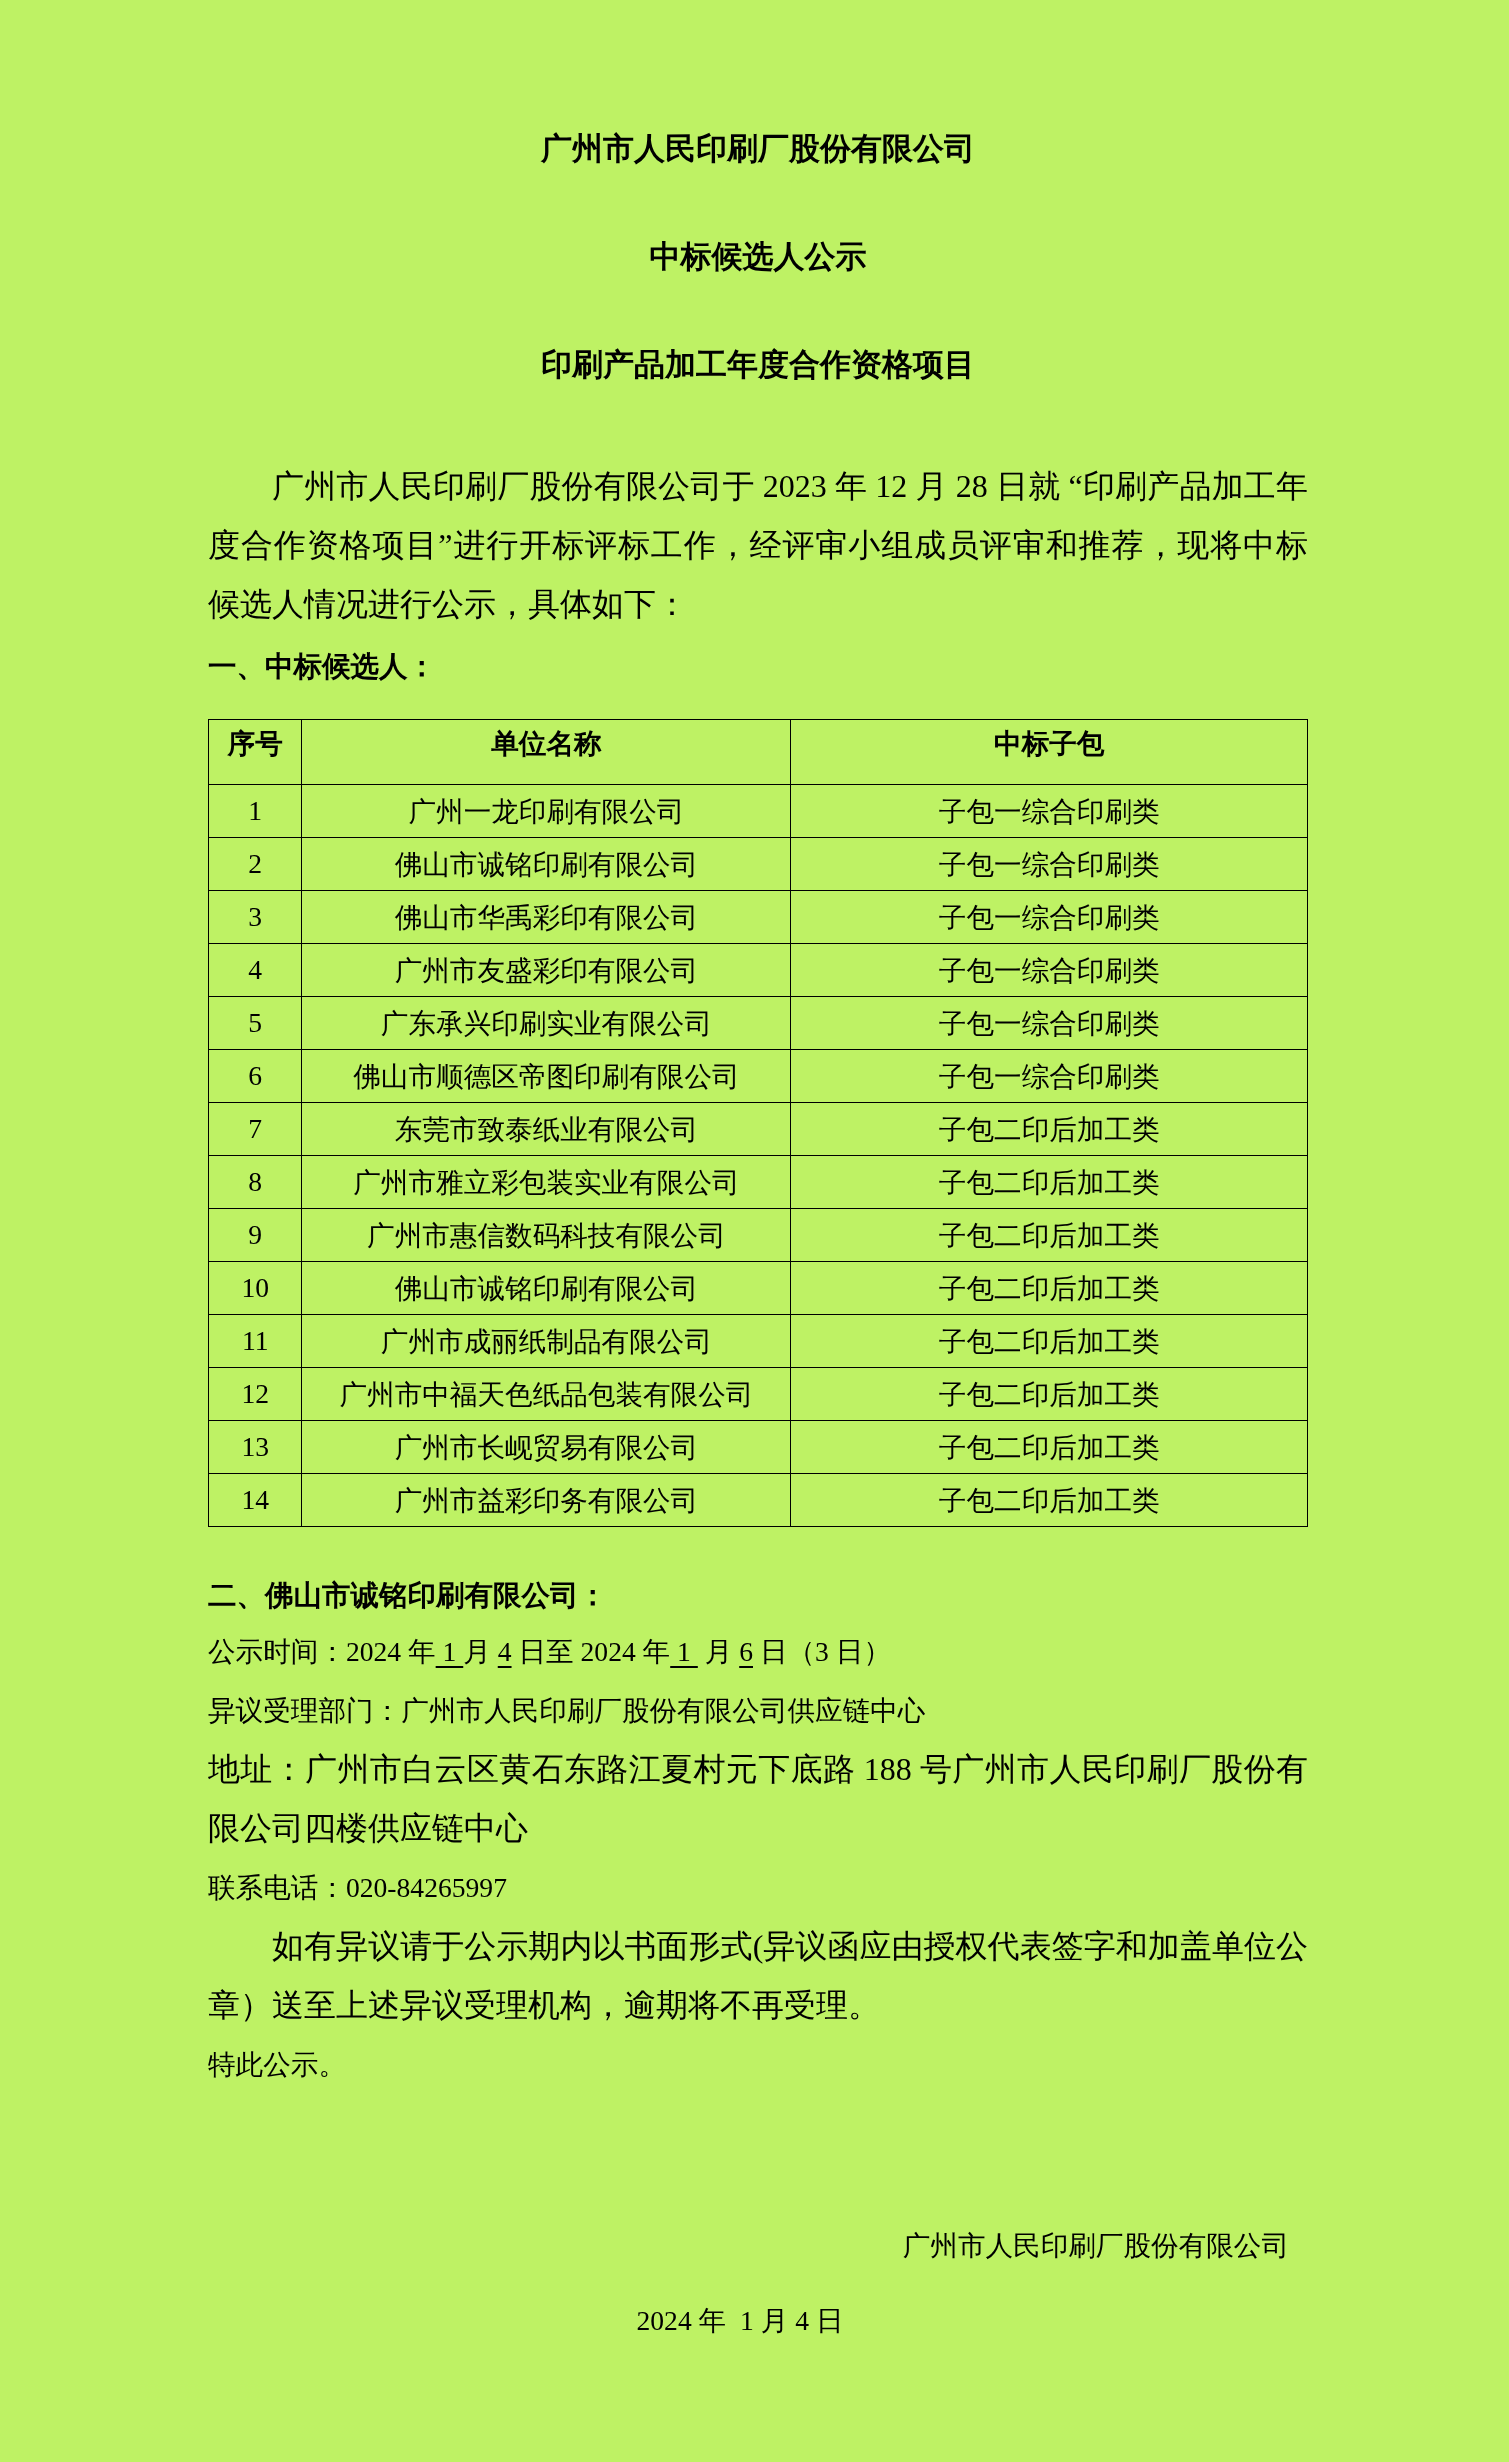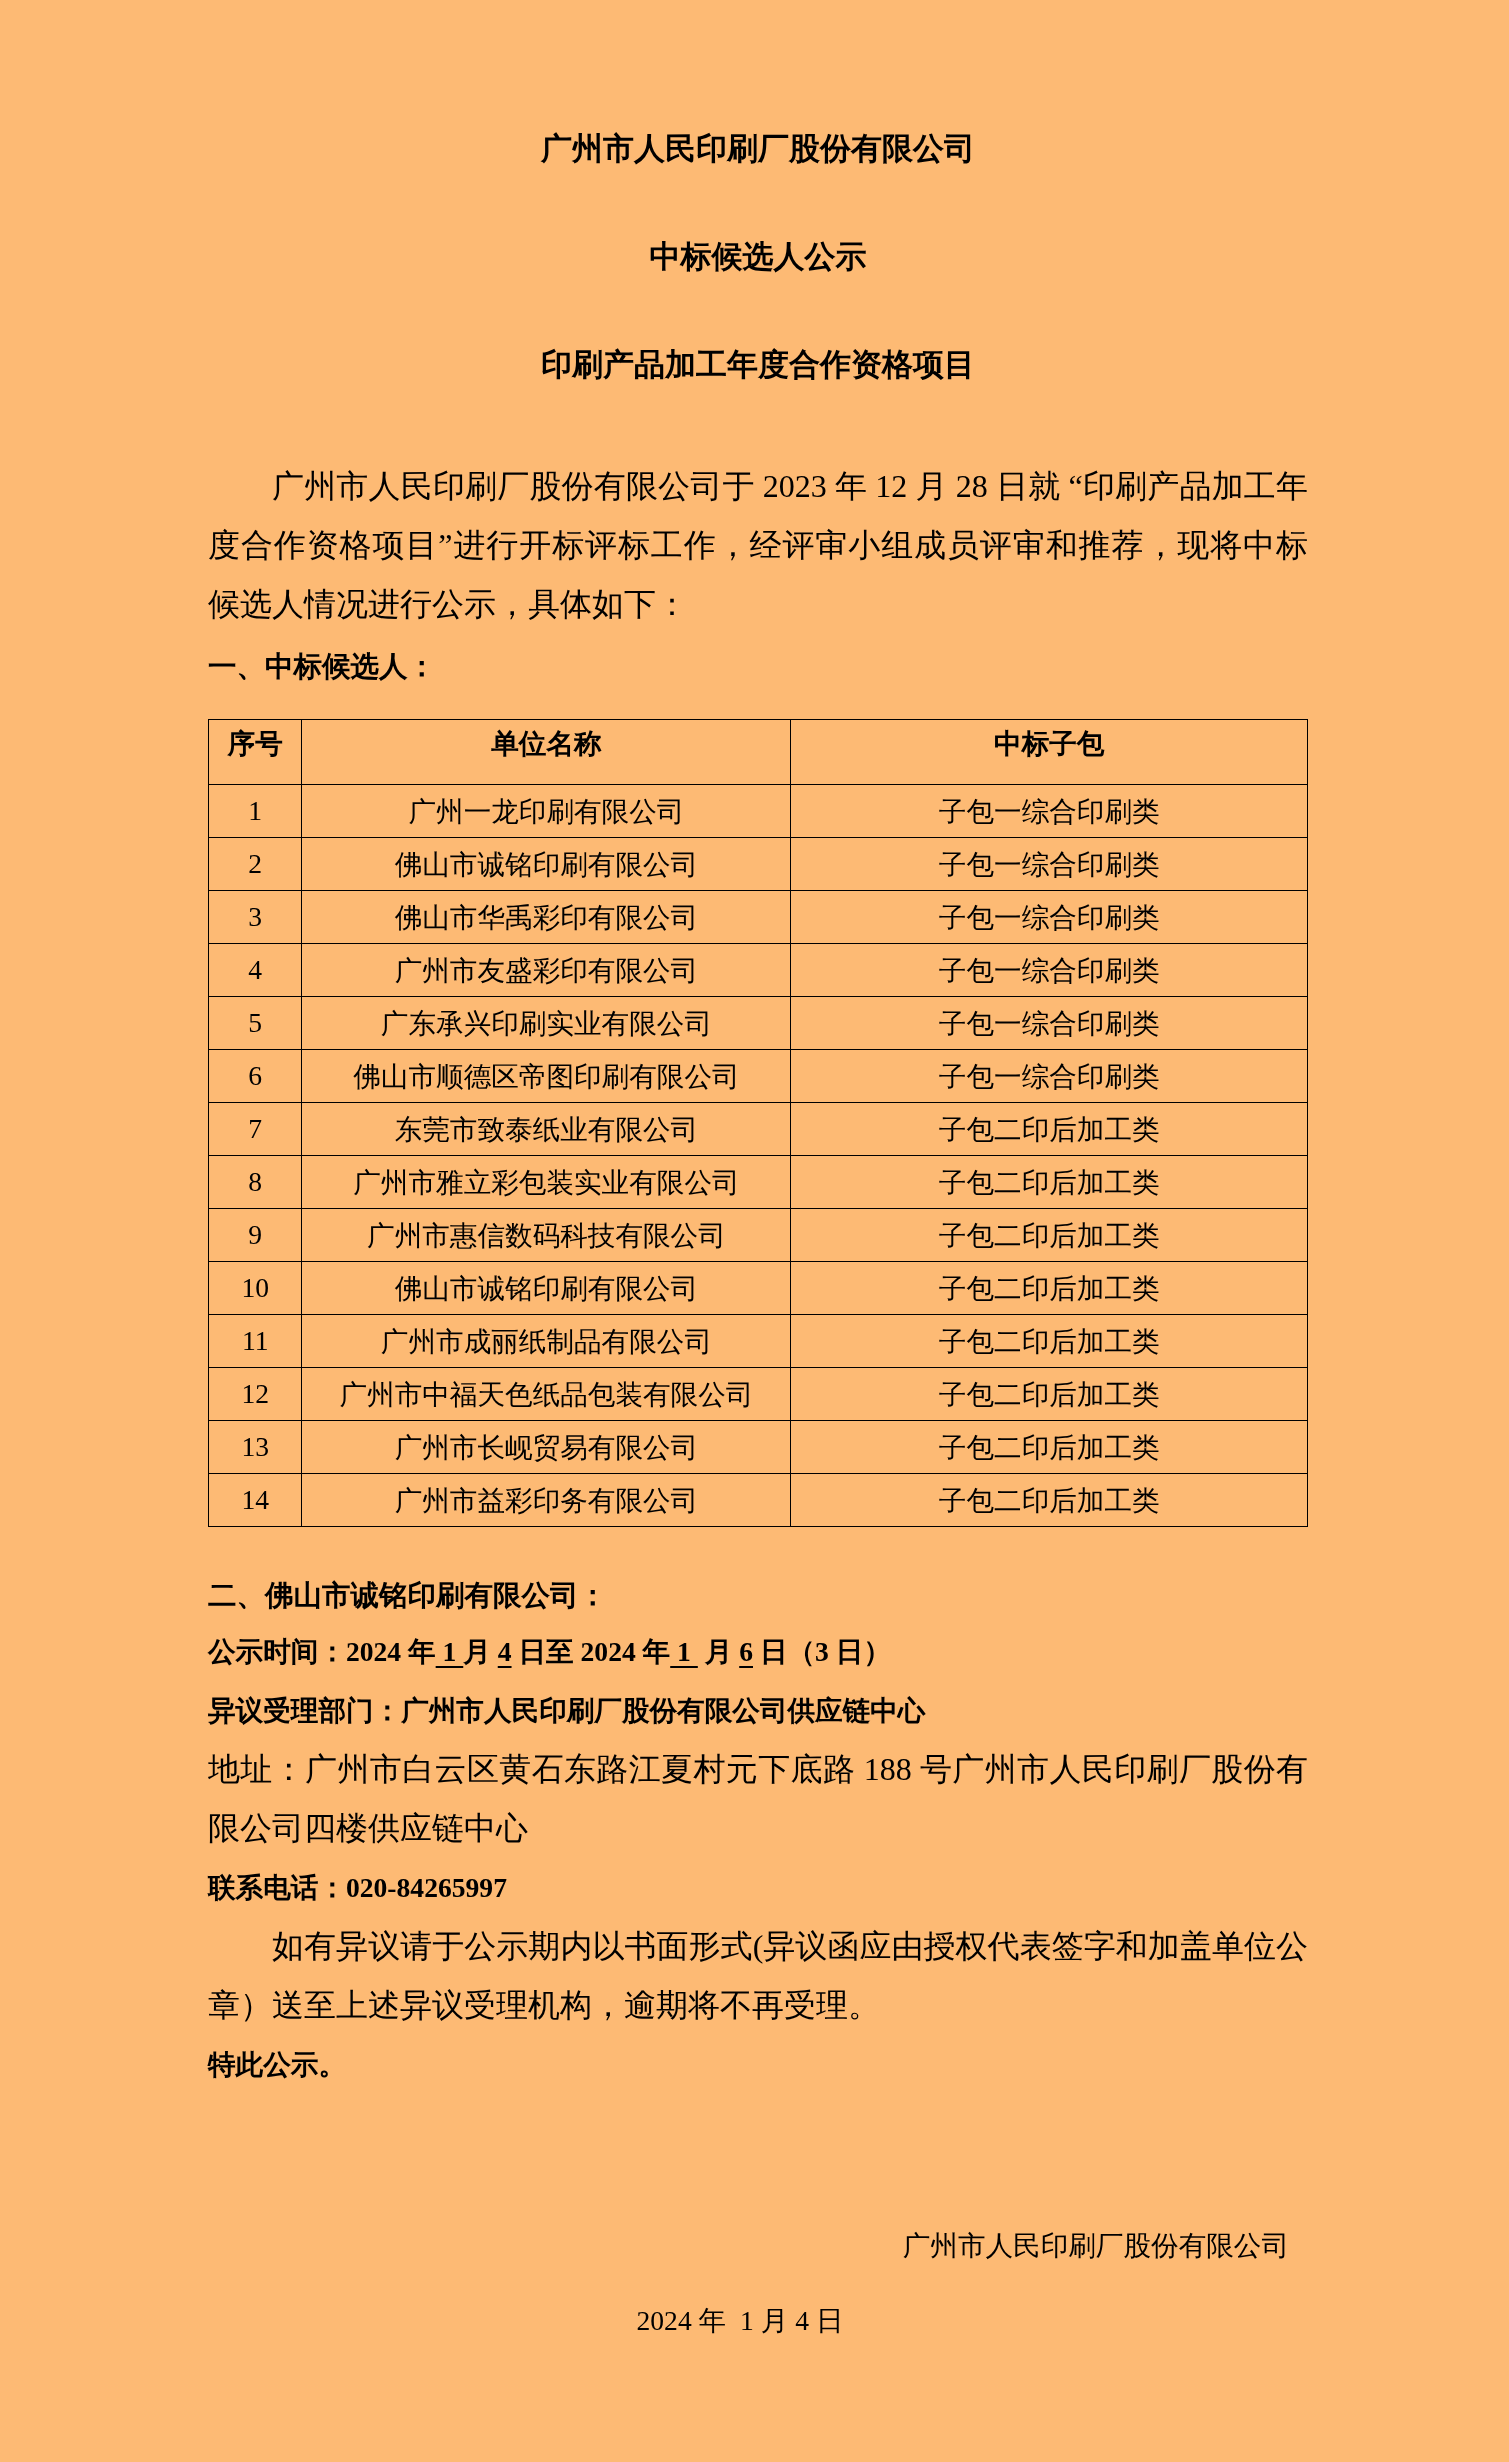--- a/index.html
+++ b/index.html
@@ -1,21 +1,21 @@
 <!DOCTYPE html>
 <html style="font-size:15px"><head>
 <meta charset="utf-8">
 <style>
   html, body { margin: 0; padding: 0; background: #ffffff; }
   .page {
     position: relative;
     width: 1509px;
     height: 2462px;
     box-sizing: border-box;
-    background: #fdba74;
+    background: #bef264;
     color: #000000;
     font-family: "Liberation Serif", "DejaVu Serif", serif;
     padding: 133px 201px 0 208px;
     overflow: hidden;
   }
   .title {
     text-align: center;
     font-weight: bold;
     font-size: 31px;
     line-height: 31px;
@@ -61,21 +61,20 @@
     font-weight: normal;
   }
   col.c-no { width: 8.5%; }
   col.c-name { width: 44.5%; }
   col.c-pkg { width: 47%; }
   .detail-line {
     font-size: 27.6px;
     line-height: 59px;
     margin: 0;
     white-space: pre-wrap;
-    font-weight: bold;
   }
   .u { text-decoration: underline; text-underline-offset: 4.8px; }
   .footer-company {
     font-size: 27.6px;
     line-height: 59px;
     margin: 122px 19px 0 0;
     text-align: right;
   }
   .footer-date {
     font-size: 27.6px;

